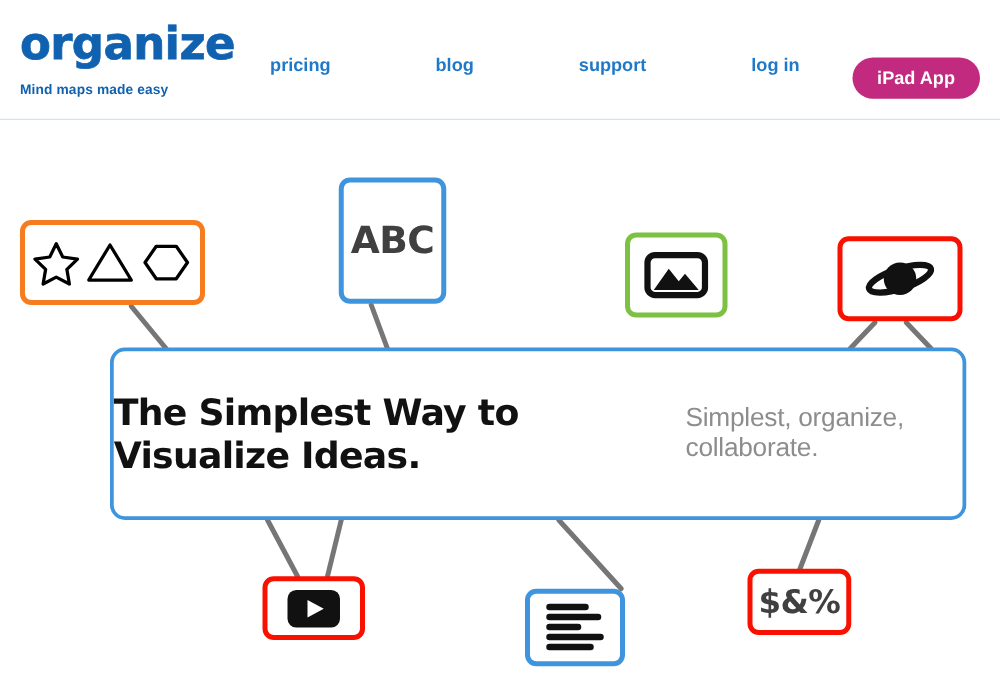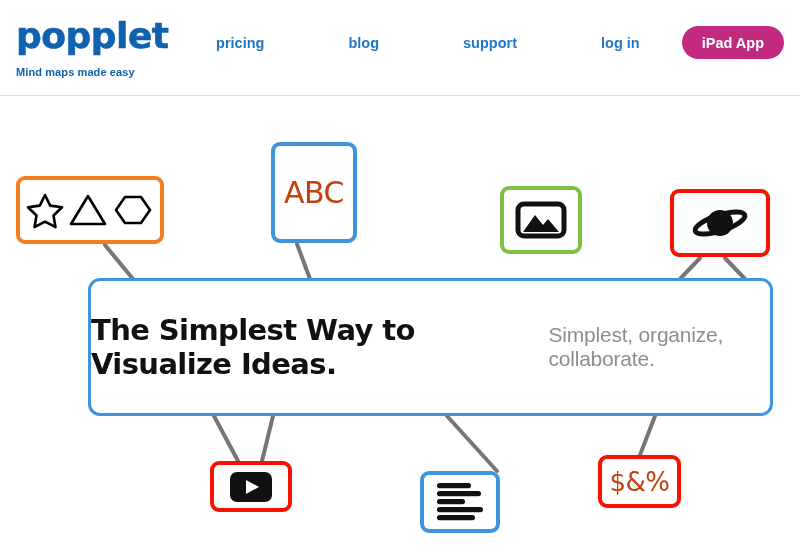--- a/index.html
+++ b/index.html
@@ -38,20 +38,21 @@
     margin-left: 48px;
   }
   .nav-link:last-of-type { margin-right: 30px; }
   .pill {
     display: inline-flex; align-items: center; justify-content: center;
     height: 33px; padding: 0 20px; border-radius: 17px;
     background: #c12a7e; color: #ffffff;
     font-size: 14.5px; font-weight: 700; white-space: nowrap;
     border: none; cursor: pointer; margin-left: 12px;
     font-family: "Liberation Sans", sans-serif;
+    margin-top: 20px;
   }
 
   
   .canvas { position: absolute; left: 0; top: 97px; width: 800px; height: 456px; }
   #wires { position: absolute; left: 0; top: 0; width: 800px; height: 456px; }
 
   .node {
     position: absolute;
     background: #ffffff;
     border-style: solid;
@@ -82,36 +83,36 @@
   .n-shapes { left: 16px; top: 79px; width: 148px; height: 68px; border-width: 4px; }
   .n-abc    { left: 271px; top: 45px; width: 86px; height: 101px; border-width: 4px; }
   .n-image  { left: 500px; top: 89px; width: 82px; height: 68px; border-width: 4px; }
   .n-planet { left: 670px; top: 92px; width: 100px; height: 68px; border-width: 4px; }
   .n-video  { left: 210px; top: 364px; width: 82px; height: 51px; border-width: 4px; }
   .n-doc    { left: 420px; top: 374px; width: 80px; height: 62px; border-width: 4px; }
   .n-money  { left: 598px; top: 358px; width: 83px; height: 53px; border-width: 4px; }
 
   .node-text {
     font-family: "DejaVu Sans", sans-serif;
-    font-weight: 400; color: #c2410c; letter-spacing: -0.5px;
+    font-weight: 700; color: #404040; letter-spacing: -0.5px;
   }
   .abc-text   { font-size: 30px; }
   .money-text { font-size: 26px; }
 
   .shapes-row { display: flex; align-items: center; gap: 2px; }
 </style>
 </head>
 <body>
 
 <div id="page">
 
   <div class="header">
 
     <div class="brand">
-      <div class="logo-text">popplet</div>
+      <div class="logo-text">organize</div>
       <div class="tagline">Mind maps made easy</div>
     </div>
 
     <div class="nav">
       <a class="nav-link">pricing</a>
       <a class="nav-link">blog</a>
       <a class="nav-link">support</a>
       <a class="nav-link">log in</a>
       <button class="pill">iPad App</button>
     </div>

